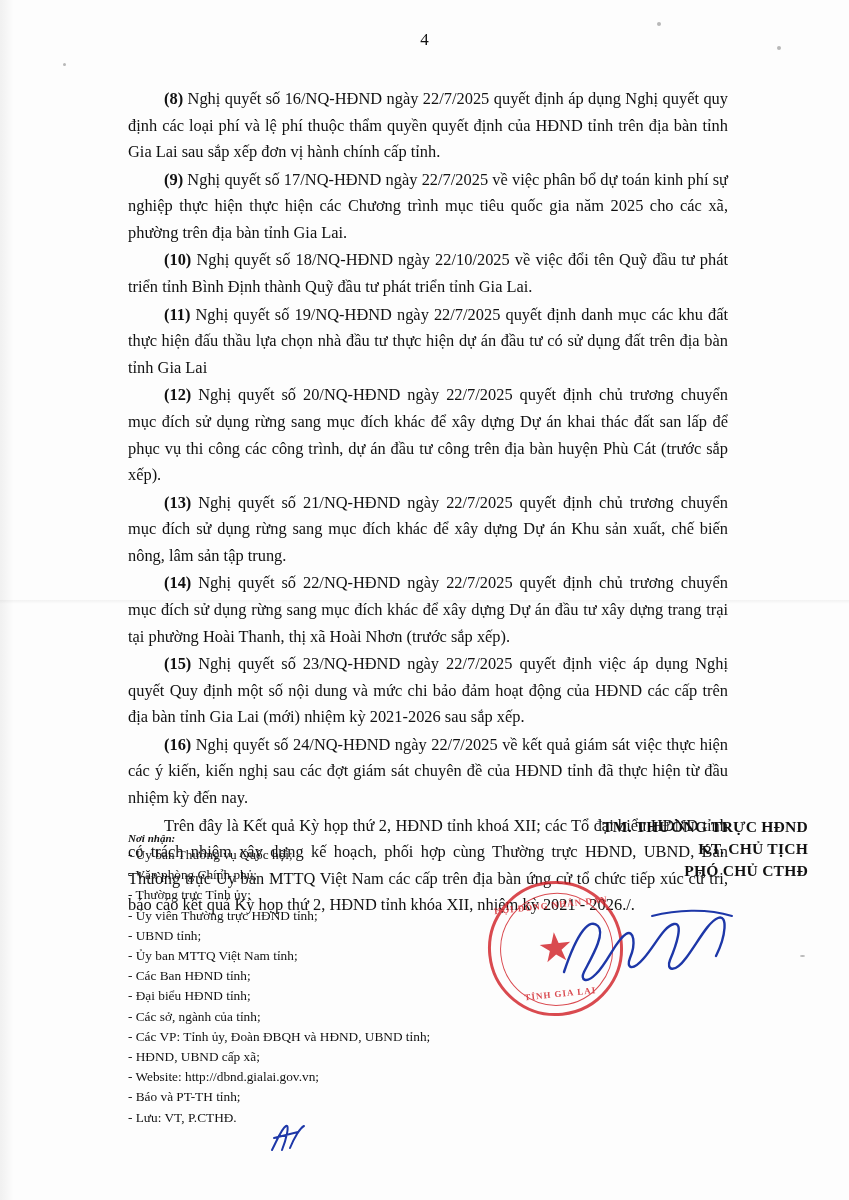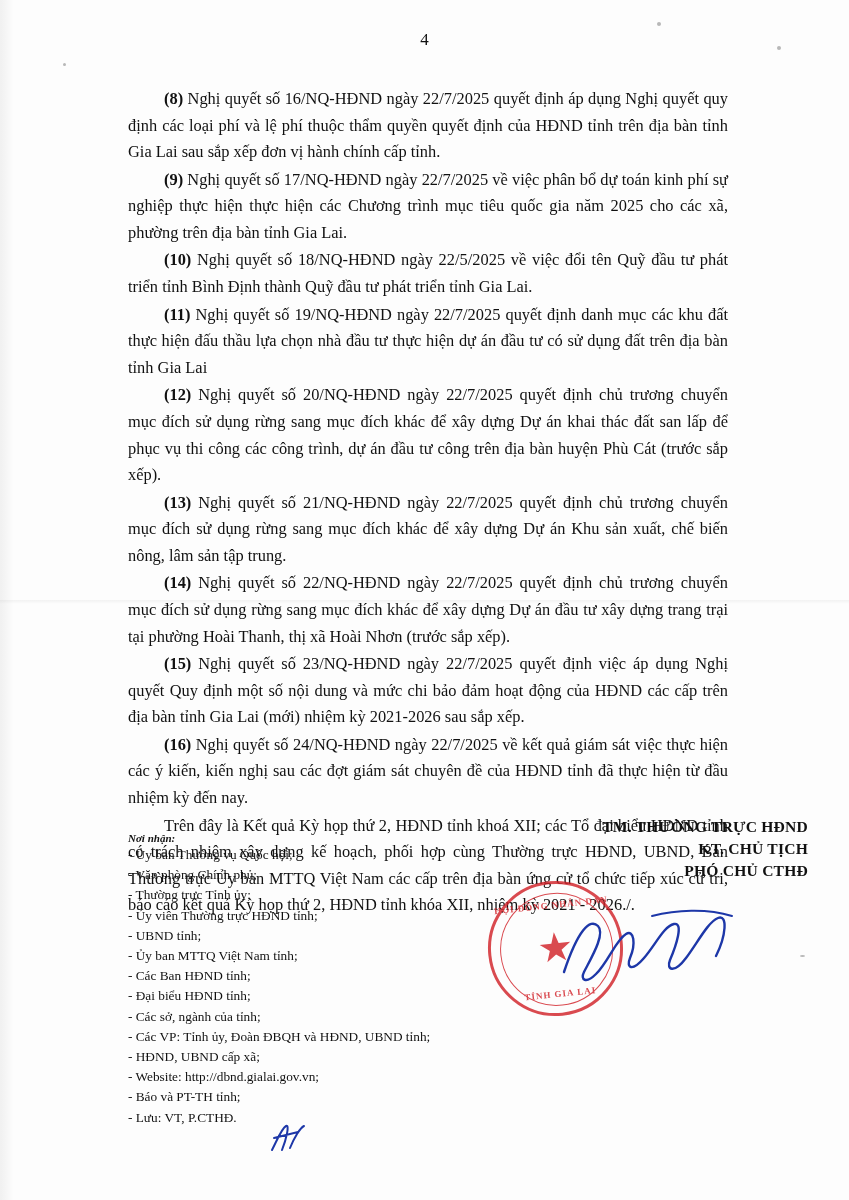--- a/index.html
+++ b/index.html
@@ -155,21 +155,21 @@
   <div class="speck" style="left:63px; top:63px; width:3px; height:3px;"></div>
   <div class="speck" style="left:657px; top:22px; width:4px; height:4px;"></div>
   <div class="speck" style="left:777px; top:46px; width:4px; height:4px;"></div>
   <div class="speck" style="left:800px; top:955px; width:5px; height:2px;"></div>
 
   <div class="page-number">4</div>
 
   <div class="body-block">
     <p class="para"><b>(8)</b><span> Nghị quyết số 16/NQ-HĐND ngày 22/7/2025 quyết định áp dụng Nghị quyết quy định các loại phí và lệ phí thuộc thẩm quyền quyết định của HĐND tỉnh trên địa bàn tỉnh Gia Lai sau sắp xếp đơn vị hành chính cấp tỉnh.</span></p>
     <p class="para"><b>(9)</b><span> Nghị quyết số 17/NQ-HĐND ngày 22/7/2025 về việc phân bổ dự toán kinh phí sự nghiệp thực hiện thực hiện các Chương trình mục tiêu quốc gia năm 2025 cho các xã, phường trên địa bàn tỉnh Gia Lai.</span></p>
-    <p class="para"><b>(10)</b><span> Nghị quyết số 18/NQ-HĐND ngày 22/5/2025 về việc đổi tên Quỹ đầu tư phát triển tỉnh Bình Định thành Quỹ đầu tư phát triển tỉnh Gia Lai.</span></p>
+    <p class="para"><b>(10)</b><span> Nghị quyết số 18/NQ-HĐND ngày 22/10/2025 về việc đổi tên Quỹ đầu tư phát triển tỉnh Bình Định thành Quỹ đầu tư phát triển tỉnh Gia Lai.</span></p>
     <p class="para"><b>(11)</b><span> Nghị quyết số 19/NQ-HĐND ngày 22/7/2025 quyết định danh mục các khu đất thực hiện đấu thầu lựa chọn nhà đầu tư thực hiện dự án đầu tư có sử dụng đất trên địa bàn tỉnh Gia Lai</span></p>
     <p class="para"><b>(12)</b><span> Nghị quyết số 20/NQ-HĐND ngày 22/7/2025 quyết định chủ trương chuyển mục đích sử dụng rừng sang mục đích khác để xây dựng Dự án khai thác đất san lấp để phục vụ thi công các công trình, dự án đầu tư công trên địa bàn huyện Phù Cát (trước sắp xếp).</span></p>
     <p class="para"><b>(13)</b><span> Nghị quyết số 21/NQ-HĐND ngày 22/7/2025 quyết định chủ trương chuyển mục đích sử dụng rừng sang mục đích khác để xây dựng Dự án Khu sản xuất, chế biến nông, lâm sản tập trung.</span></p>
     <p class="para"><b>(14)</b><span> Nghị quyết số 22/NQ-HĐND ngày 22/7/2025 quyết định chủ trương chuyển mục đích sử dụng rừng sang mục đích khác để xây dựng Dự án đầu tư xây dựng trang trại tại phường Hoài Thanh, thị xã Hoài Nhơn (trước sắp xếp).</span></p>
     <p class="para"><b>(15)</b><span> Nghị quyết số 23/NQ-HĐND ngày 22/7/2025 quyết định việc áp dụng Nghị quyết Quy định một số nội dung và mức chi bảo đảm hoạt động của HĐND các cấp trên địa bàn tỉnh Gia Lai (mới) nhiệm kỳ 2021-2026 sau sắp xếp.</span></p>
     <p class="para"><b>(16)</b><span> Nghị quyết số 24/NQ-HĐND ngày 22/7/2025 về kết quả giám sát việc thực hiện các ý kiến, kiến nghị sau các đợt giám sát chuyên đề của HĐND tỉnh đã thực hiện từ đầu nhiệm kỳ đến nay.</span></p>
     <p class="para"><span>Trên đây là Kết quả Kỳ họp thứ 2, HĐND tỉnh khoá XII; các Tổ đại biểu HĐND tỉnh có trách nhiệm xây dựng kế hoạch, phối hợp cùng Thường trực HĐND, UBND, Ban Thường trực Ủy ban MTTQ Việt Nam các cấp trên địa bàn ứng cử tổ chức tiếp xúc cử tri, báo cáo kết quả Kỳ họp thứ 2, HĐND tỉnh khóa XII, nhiệm kỳ 2021 - 2026./.</span></p>
   </div>
 
   <div class="footer-wrap">

